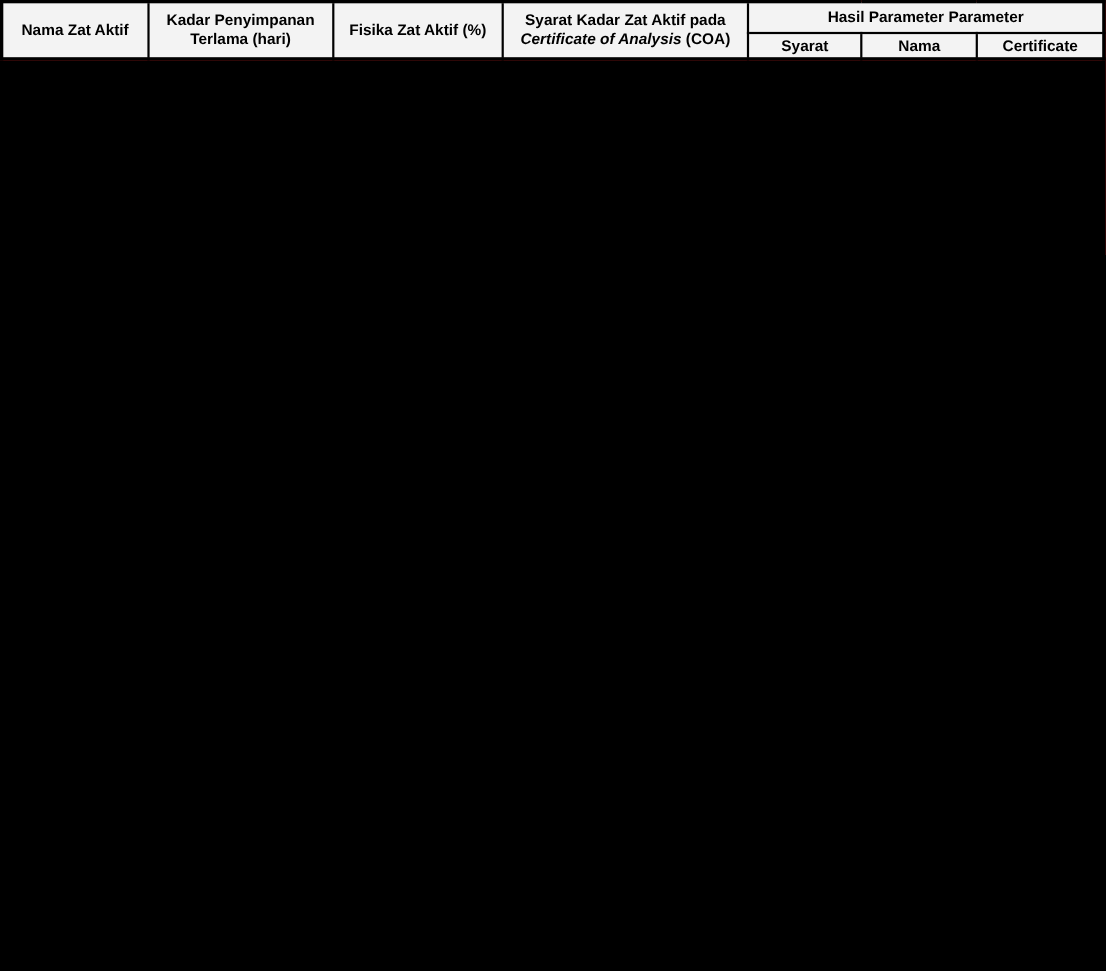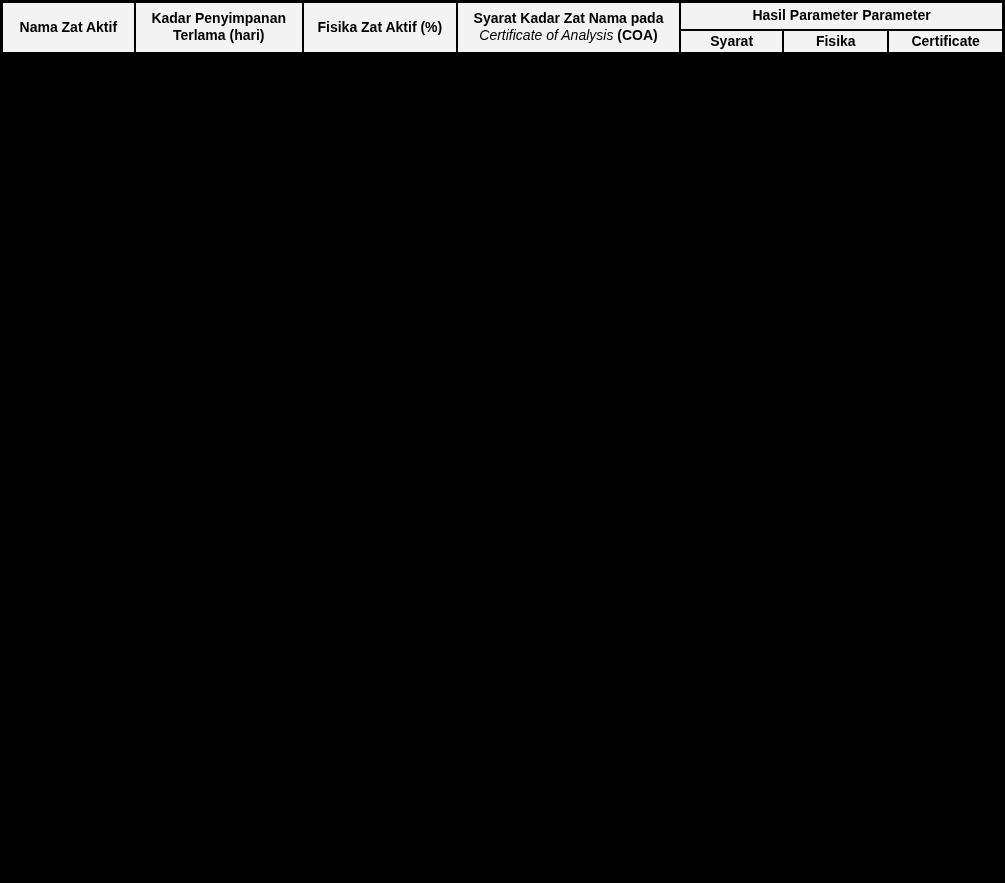--- a/index.html
+++ b/index.html
@@ -37,21 +37,21 @@
     line-height: 17px;
     text-align: center;
     vertical-align: middle;
     padding: 2px 3px;
     letter-spacing: 0px;
   }
   tr.row-main { height: 28px; }
   tr.row-sub  { height: 17px; }
   .italic-part {
     font-style: italic;
-    font-weight: normal;
+    font-weight: bold;
   }
   .body-blackout {
     position: absolute;
     top: 55px;
     left: 0;
     width: 1005px;
     height: 828px;
     background: #000000;
   }
 </style>
@@ -69,29 +69,29 @@
       <col style="width:103px">
       <col style="width:105px">
       <col style="width:115px">
     </colgroup>
     <thead>
       <tr class="row-main">
         <th rowspan="2">Nama Zat Aktif</th>
         <th rowspan="2">Kadar Penyimpanan Terlama (hari)</th>
         <th rowspan="2">Fisika Zat Aktif (%)</th>
         <th rowspan="2">
-          <span>Syarat Kadar Zat Nama pada</span><br>
+          <span>Syarat Kadar Zat Aktif pada</span><br>
           <span class="italic-part">Certificate of Analysis</span>
           <span>(COA)</span>
         </th>
         <th colspan="3">Hasil Parameter Parameter</th>
       </tr>
       <tr class="row-sub">
         <th>Syarat</th>
-        <th>Fisika</th>
+        <th>Nama</th>
         <th>Certificate</th>
       </tr>
     </thead>
   </table>
 
   <div class="body-blackout"></div>
 
 </div>
 
 </body></html>

